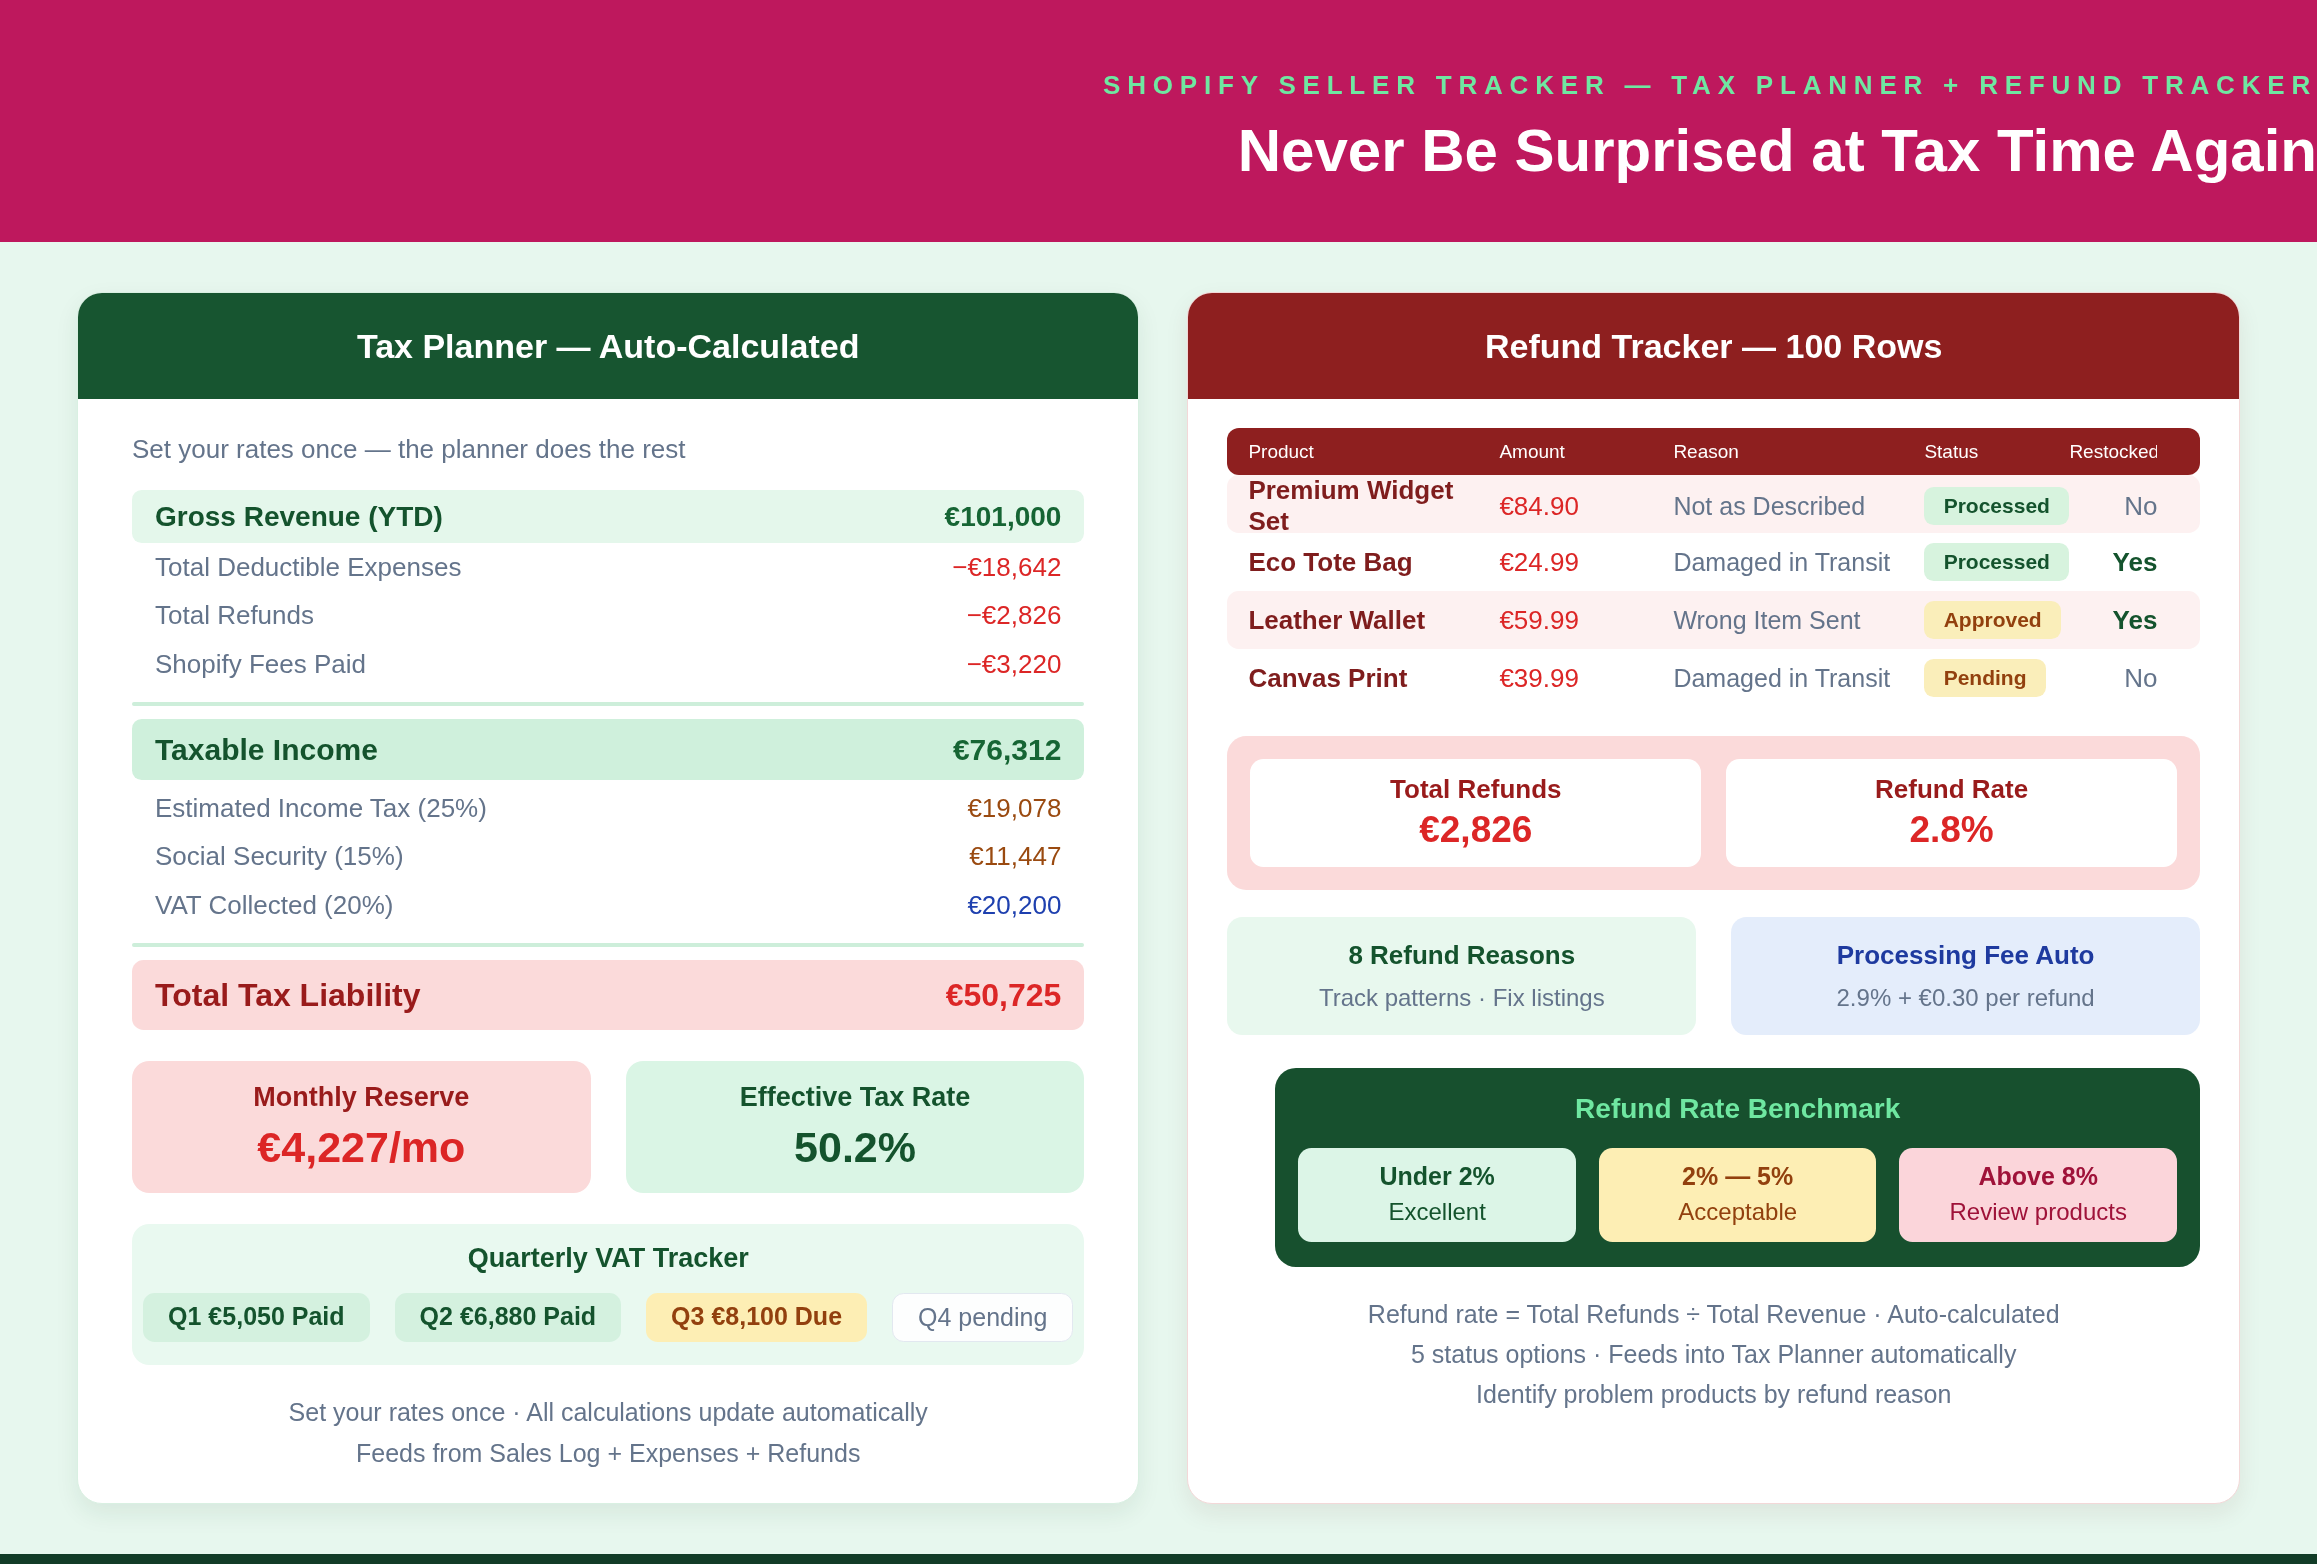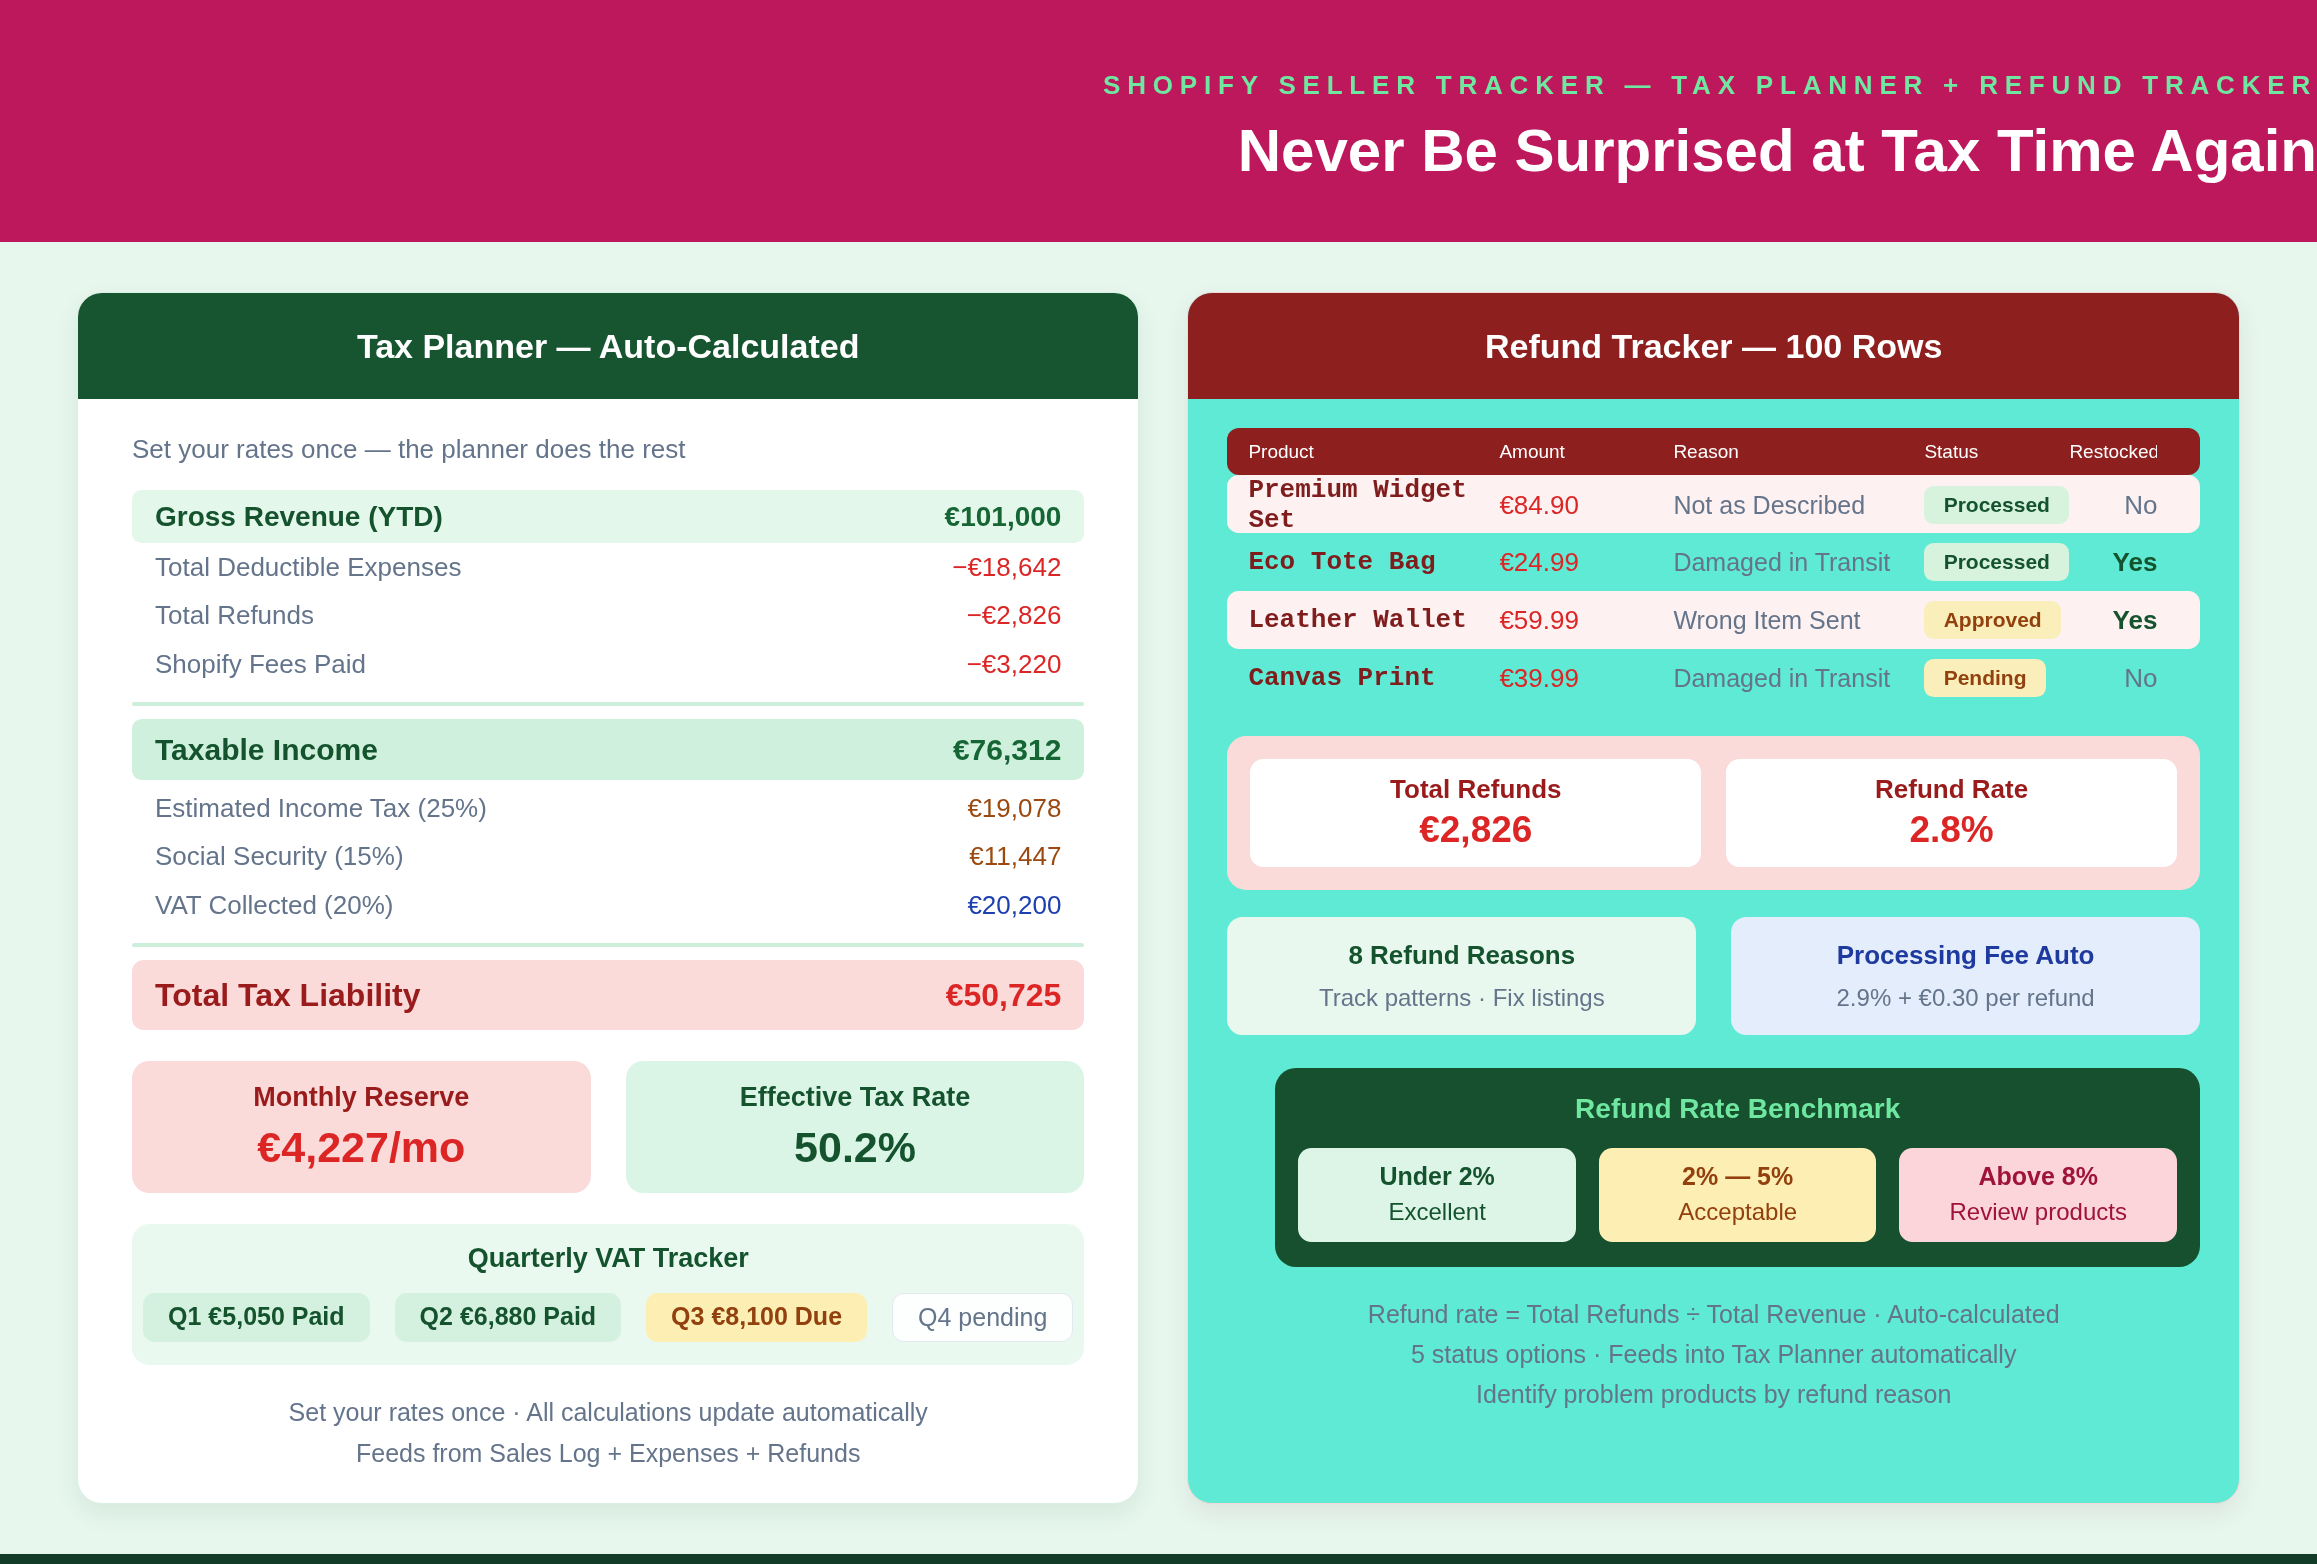--- a/index.html
+++ b/index.html
@@ -14,21 +14,21 @@
   .hero { height:242px; background:#be185d; text-align:right; flex:0 0 auto; }
   .hero-tagline {
     padding-top:70px; color:#6fe7a1; font-size:26px; font-weight:bold; letter-spacing:6.8px;
   }
   .hero-title { margin-top:15.4px; color:#ffffff; font-size:60px; font-weight:bold; }
 
   
   .main { flex:1 1 auto; background:#e7f7ee; padding:50px 77px 0 77px; display:flex; gap:48px; align-items:stretch; }
   .card { border-radius:25px; overflow:hidden; display:flex; flex-direction:column; }
   .card.planner { width:1086px; background:#ffffff; border:1.9px solid #d9f0e2; box-shadow:0 9.7px 23px rgba(20,60,40,.08); }
-  .card.refunds { width:1076px; background:#5eead4; border:1.9px solid #f3d8d8; box-shadow:0 9.7px 23px rgba(90,20,20,.08); }
+  .card.refunds { width:1076px; background:#ffffff; border:1.9px solid #f3d8d8; box-shadow:0 9.7px 23px rgba(90,20,20,.08); }
   .card-header { height:106px; flex:0 0 auto; display:flex; align-items:center; justify-content:center;
     color:#fff; font-size:34px; font-weight:bold; }
   .card.planner .card-header { background:#175530; }
   .card.refunds .card-header { background:#8e1f1f; }
   .card-body { flex:1 1 auto; }
 
   
   .planner .card-body { padding:35px 54px 29px 54px; }
   .planner-intro { color:#64748b; font-size:26px; margin-bottom:25px; }
   .prow { display:flex; justify-content:space-between; align-items:center; padding:8.7px 23px; font-size:26px; }
@@ -68,21 +68,21 @@
 
   .foot-notes { margin-top:27px; text-align:center; color:#64748b; font-size:25px; line-height:1.65; }
 
   
   .refunds .card-body { padding:29px 39px 25px 39px; }
   .rt-grid { display:grid; grid-template-columns:251px 174px 251px 145px 88px; align-items:center; padding:0 21px; }
   .rt-head { background:#8e1f1f; color:#fff; font-weight:normal; font-size:19px; height:47px; border-radius:12px; overflow:hidden; }
   .rt-head .c-restocked { white-space:nowrap; overflow:hidden; }
   .rt-row { height:58px; font-size:26px; }
   .rt-row.alt { background:#fdf1f1; border-radius:11.6px; }
-  .c-product { font-weight:bold; color:#7f1d1d;font-family:Liberation Mono, monospace; }
+  .c-product { font-weight:bold; color:#7f1d1d; }
   .c-amount { color:#dc2626; }
   .c-reason { color:#64748b; font-size:25px; }
   .c-restocked { text-align:right; }
   .c-restocked.no { color:#64748b; }
   .c-restocked.yes { color:#14532d; font-weight:bold; }
   .status-pill { display:inline-block; border-radius:9.7px; padding:6.8px 19.3px; font-size:21px; font-weight:bold; }
   .status-pill.ok { background:#d7f3de; color:#14532d; }
   .status-pill.warn { background:#faeeba; color:#92400e; }
 
   .totals-wrap { margin-top:29px; background:#fbdada; border-radius:19.3px; padding:23px; display:flex; gap:25px; }

